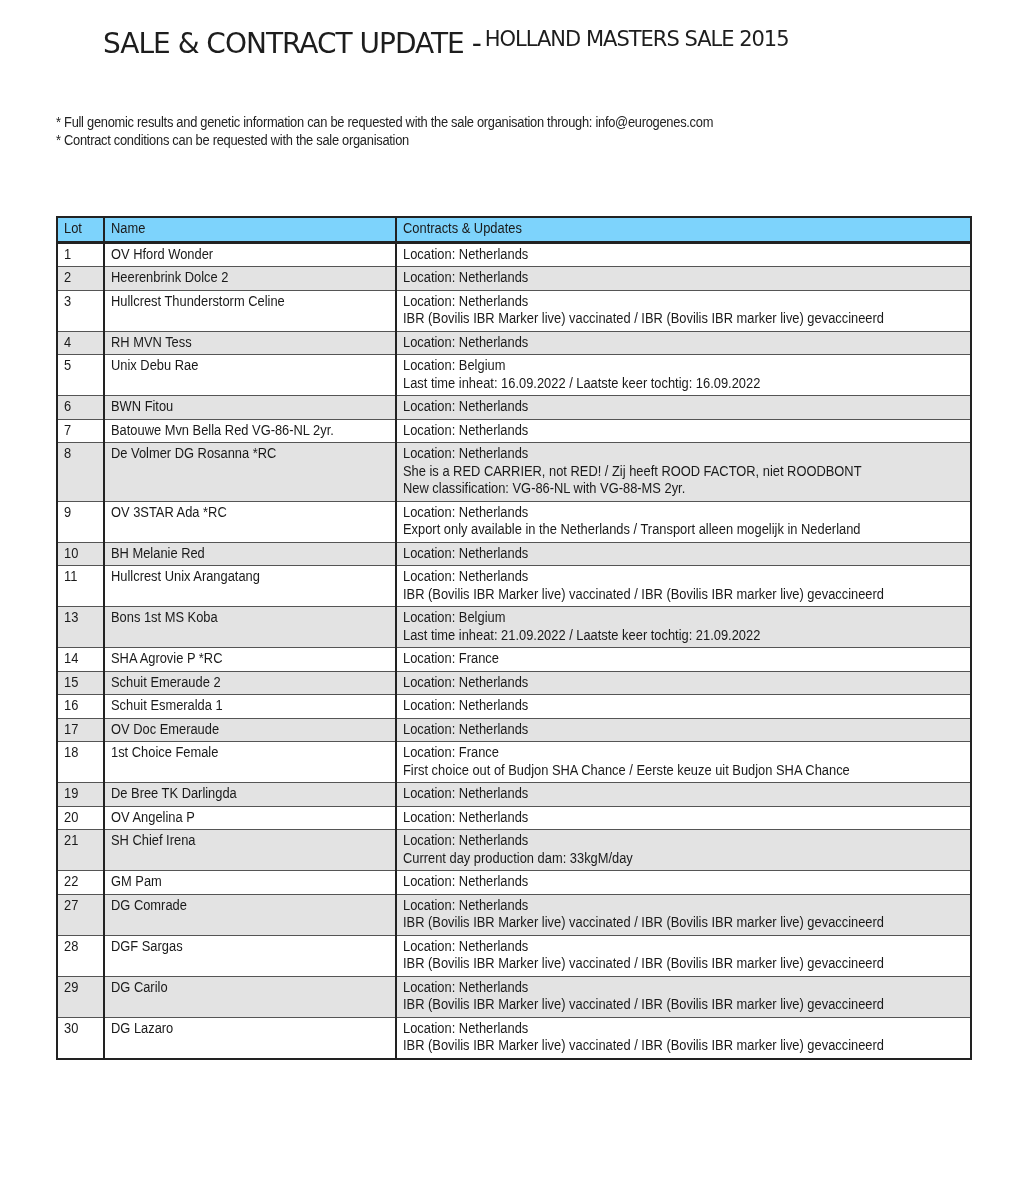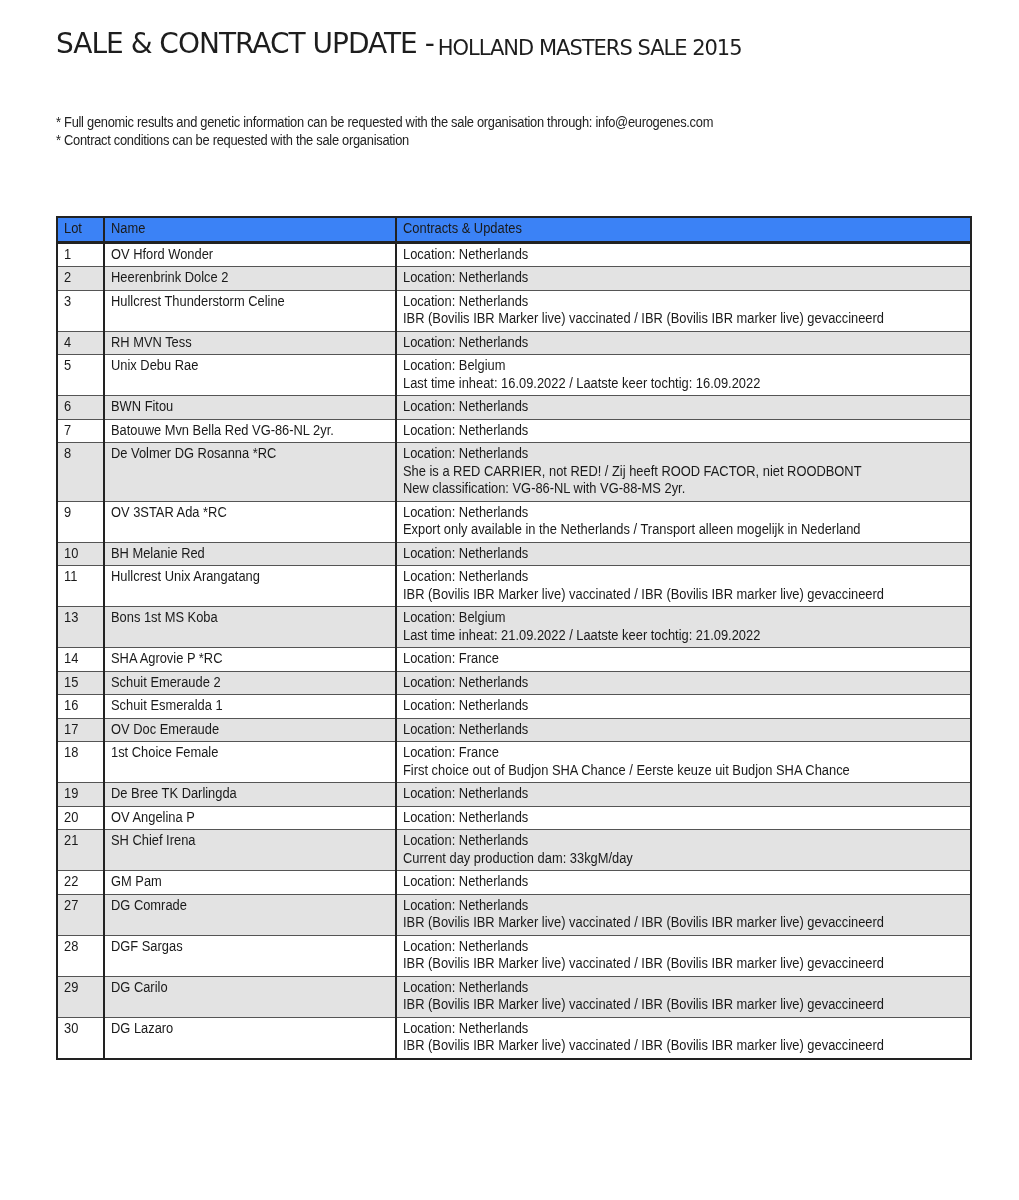--- a/index.html
+++ b/index.html
@@ -1,25 +1,25 @@
 <!DOCTYPE html>
 <html><head>
   <meta charset="utf-8">
   <style>
     html, body { margin: 0; padding: 0; background: #ffffff; }
     body { width: 1019px; height: 1200px; position: relative; font-family: "Liberation Sans", sans-serif; color: #1a1a1a; }
     .title { position: absolute; left: 56px; top: 27px; white-space: nowrap; font-family: "DejaVu Sans", sans-serif; letter-spacing: -1px; color: #1d1d1d; }
-    .title-wrap { display: flex; align-items: flex-end; }
+    .title-wrap { display: flex; align-items: flex-start; margin-left: 47px; }
     .t1 { font-size: 28px; font-weight: normal; }
     .t2 { font-size: 21px; font-weight: normal; margin-left: 4px; }
     .notes { position: absolute; left: 56px; top: 113px; font-size: 14px; line-height: 18px; color: #222; letter-spacing: -0.3px; }
     .notes div { transform: scaleX(0.92); transform-origin: left; white-space: nowrap; }
     table.grid { position: absolute; left: 56px; top: 216px; width: 916px; border-collapse: collapse; border: 2px solid #222; table-layout: fixed; font-size: 14px; }
     table.grid th, table.grid td { border-left: 2px solid #222; border-right: 2px solid #222; border-top: 1px solid #555; border-bottom: 1px solid #555; padding: 2px 6px 3px 6px; text-align: left; vertical-align: top; font-weight: normal; line-height: 17.5px; }
-    table.grid thead th { border-bottom: 3px solid #222; background: #3b82f6; }
+    table.grid thead th { border-bottom: 3px solid #222; background: #7dd3fc; }
     table.grid tr.alt td { background: #e3e3e3; }
     col.c-lot { width: 47px; }
     col.c-name { width: 292px; }
     col.c-upd { width: auto; }
     .cell-text { display: block; white-space: nowrap; transform: scaleX(0.92); transform-origin: left; }
   </style>
 </head>
 <body>
 
 <div class="title">

